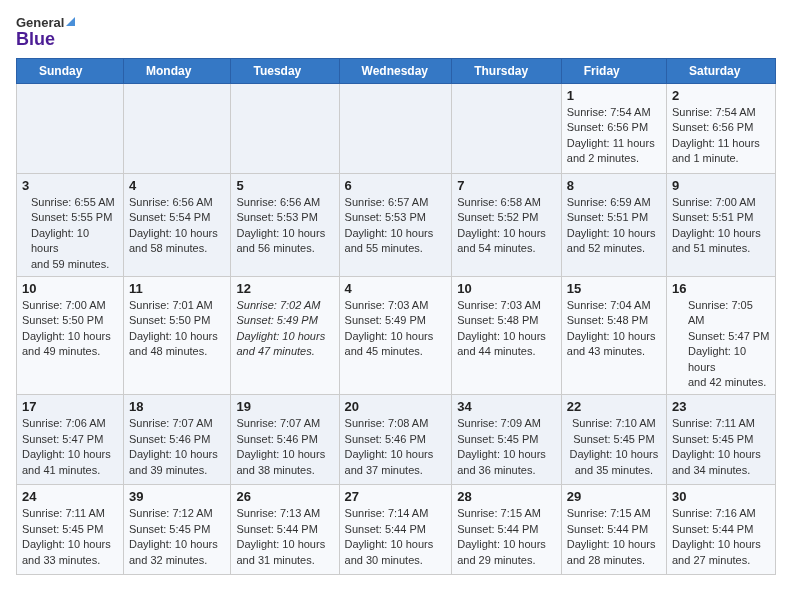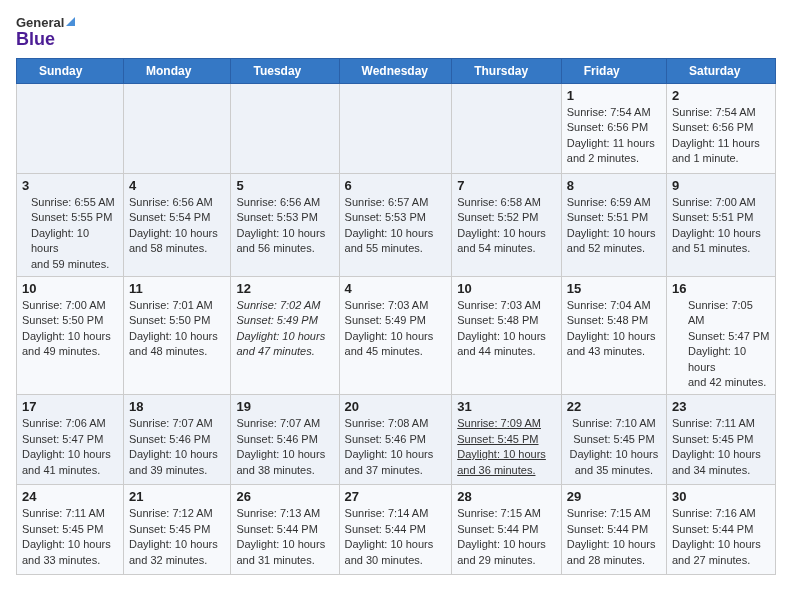--- a/index.html
+++ b/index.html
@@ -263,22 +263,22 @@
 and 38 minutes.</div>
         </td>
         <td>
           <span class="day-num">20</span>
           <div class="day-info" style="white-space: pre-line;">Sunrise: 7:08 AM
 Sunset: 5:46 PM
 Daylight: 10 hours
 and 37 minutes.</div>
         </td>
         <td>
-          <span class="day-num">31</span>
-          <div class="day-info" style="white-space: pre-line; text-decoration: underline;">Sunrise: 7:09 AM
+          <span class="day-num">34</span>
+          <div class="day-info" style="white-space: pre-line;">Sunrise: 7:09 AM
 Sunset: 5:45 PM
 Daylight: 10 hours
 and 36 minutes.</div>
         </td>
         <td>
           <span class="day-num">22</span>
           <div class="day-info" style="white-space: pre-line; text-align: center;">Sunrise: 7:10 AM
 Sunset: 5:45 PM
 Daylight: 10 hours
 and 35 minutes.</div>
@@ -293,21 +293,21 @@
       </tr>
       <tr>
         <td>
           <span class="day-num">24</span>
           <div class="day-info" style="white-space: pre-line;">Sunrise: 7:11 AM
 Sunset: 5:45 PM
 Daylight: 10 hours
 and 33 minutes.</div>
         </td>
         <td>
-          <span class="day-num">21</span>
+          <span class="day-num">39</span>
           <div class="day-info" style="white-space: pre-line;">Sunrise: 7:12 AM
 Sunset: 5:45 PM
 Daylight: 10 hours
 and 32 minutes.</div>
         </td>
         <td>
           <span class="day-num">26</span>
           <div class="day-info" style="white-space: pre-line;">Sunrise: 7:13 AM
 Sunset: 5:44 PM
 Daylight: 10 hours

